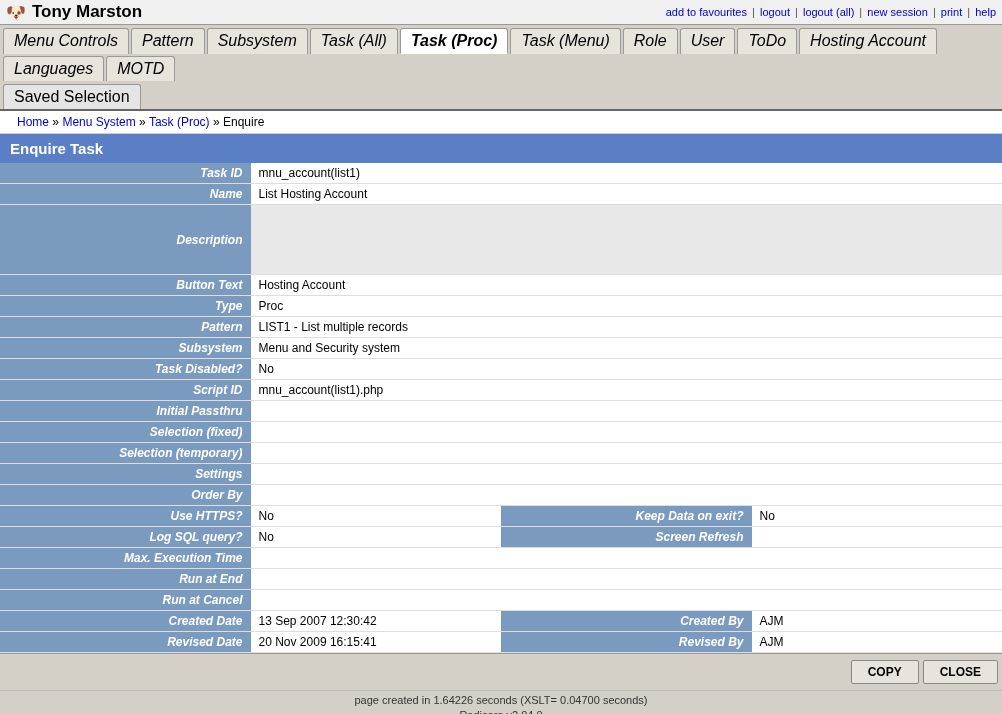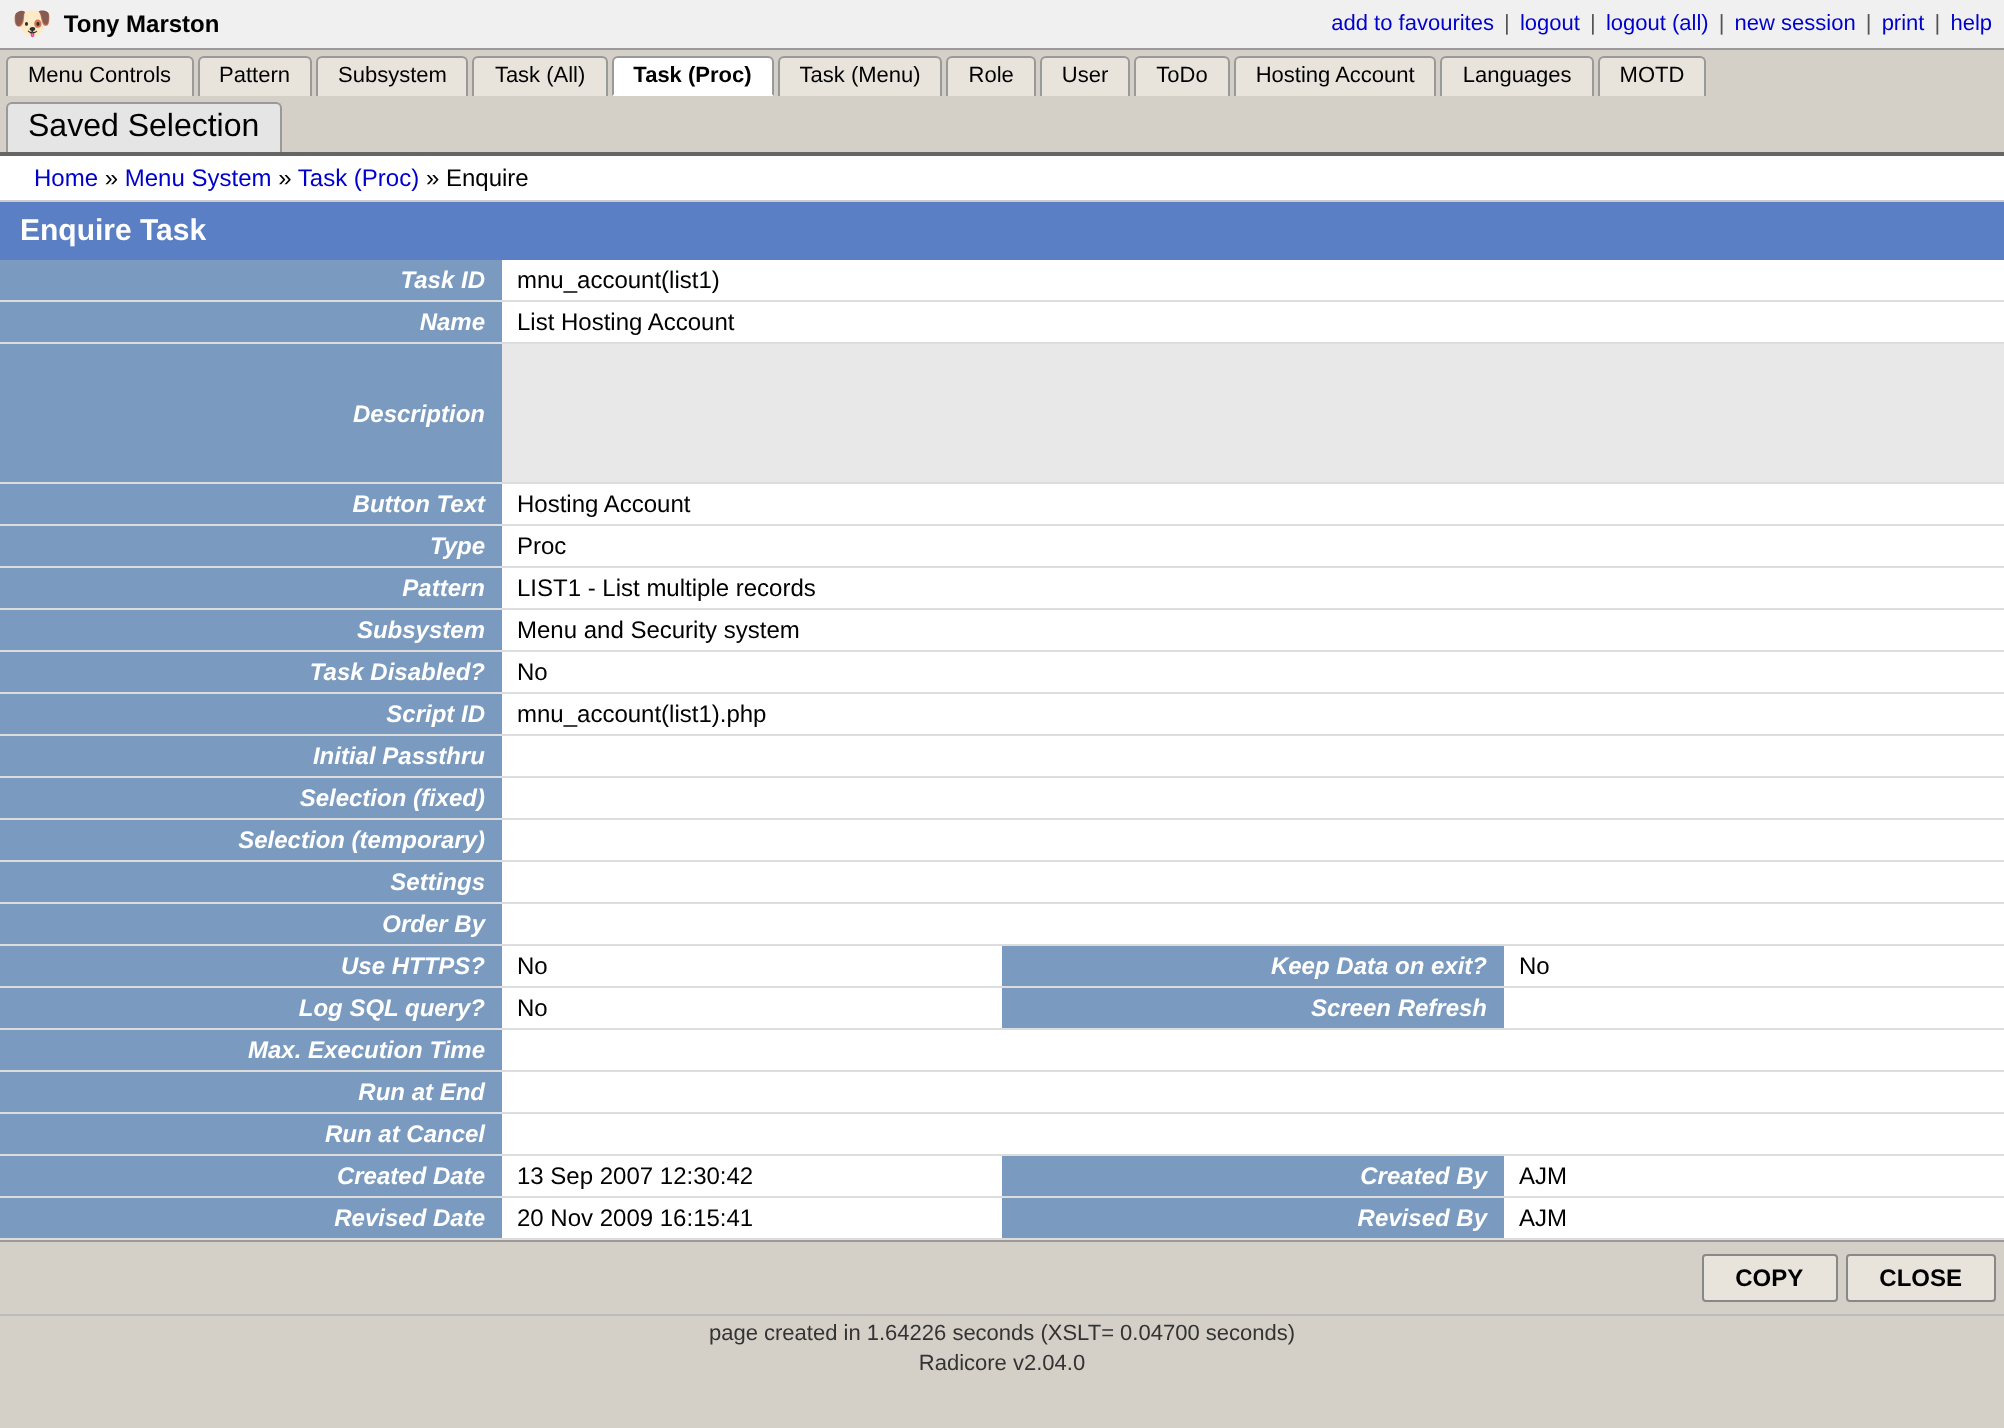--- a/index.html
+++ b/index.html
@@ -8,42 +8,43 @@
     
     #top-bar {
       display: flex;
       justify-content: space-between;
       align-items: center;
       background: #f0f0f0;
       padding: 2px 6px;
       border-bottom: 1px solid #999;
     }
     #top-bar-left { display: flex; align-items: center; gap: 6px; }
-    #user-name { font-weight: bold; font-size: 12px; }
+    #user-name { font-weight: bold; font-size: 17px; }
     #top-bar-right { font-size: 11px; }
     #top-bar-right a { color: #00c; text-decoration: none; }
     #top-bar-right span { color: #555; margin: 0 2px; }
 
     
     #nav-tabs {
       display: flex;
       flex-wrap: wrap;
       gap: 2px;
       padding: 3px 3px 0 3px;
       background: #d4d0c8;
     }
     .nav-tab {
       padding: 3px 10px;
       background: #e8e4dc;
       border: 1px solid #999;
       border-bottom: none;
       border-radius: 3px 3px 0 0;
       cursor: pointer;
-      font-size: 11px;
+      font-size: 16px;
       color: #000;
+      font-style: italic;
     }
     .nav-tab.active {
       background: #fff;
       font-weight: bold;
       border-bottom: 1px solid #fff;
     }
 
     
     #second-tab-row {
       display: flex;

